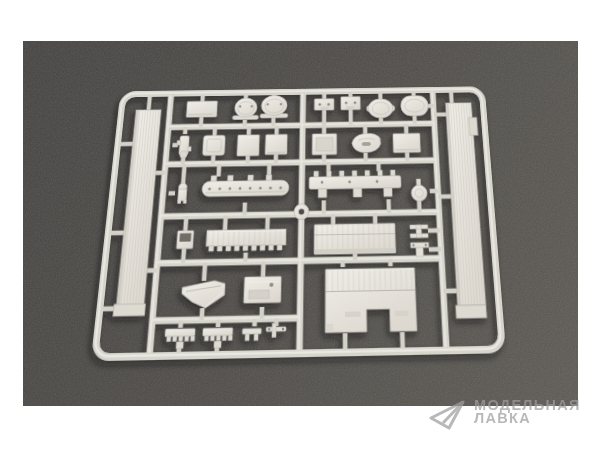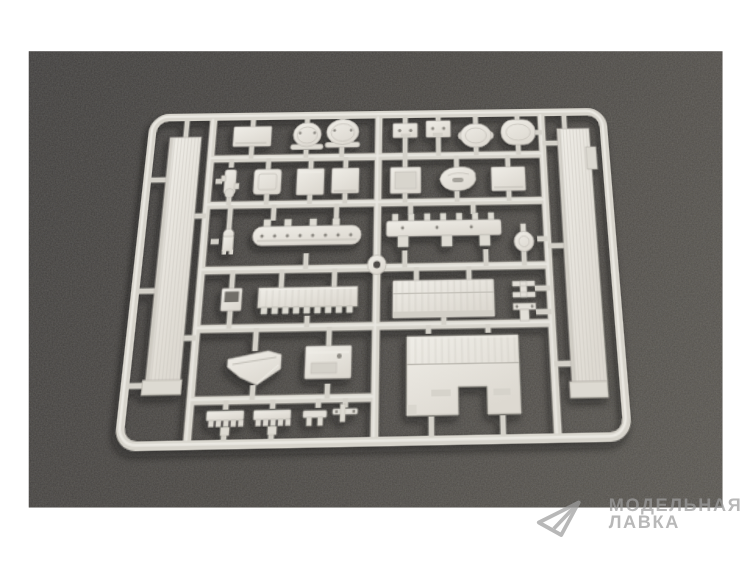--- a/index.html
+++ b/index.html
@@ -5,21 +5,21 @@
   html,body{margin:0;padding:0;background:#fff;}
   .page{position:relative;width:600px;height:450px;background:#ffffff;overflow:hidden;
         font-family:"Liberation Sans",sans-serif;}
   .photo{position:absolute;left:23px;top:41px;width:555px;height:365px;overflow:hidden;
          background:linear-gradient(118deg,#434140 0%,#4c4946 45%,#5d5a55 100%);}
   .grain{position:absolute;left:0;top:0;width:555px;height:365px;}
   .sprue-wrap{position:absolute;left:70px;top:47px;width:412px;height:272px;
         transform-origin:0 0;
         transform:matrix3d(0.8835,-0.012136,0,0.0000187, -0.10662,0.85633,0,-0.0004488, 0,0,1,0, 29,5,0,1);}
   .sprue-wrap svg{overflow:visible;display:block;}
-  .watermark{position:absolute;left:427px;top:399px;display:flex;gap:20px;align-items:flex-start;opacity:0.72;justify-content:flex-end;}
+  .watermark{position:absolute;left:427px;top:399px;display:flex;gap:7px;align-items:flex-start;opacity:0.72;justify-content:flex-end;}
   .wm-text{color:#9e9e9e;font-weight:bold;font-size:14.5px;line-height:13px;letter-spacing:1.3px;white-space:nowrap;}
 </style>
 </head>
 <body>
 
 <div class="page">
 
   <div class="photo">
     <svg class="grain" width="555" height="365">
       <defs>

